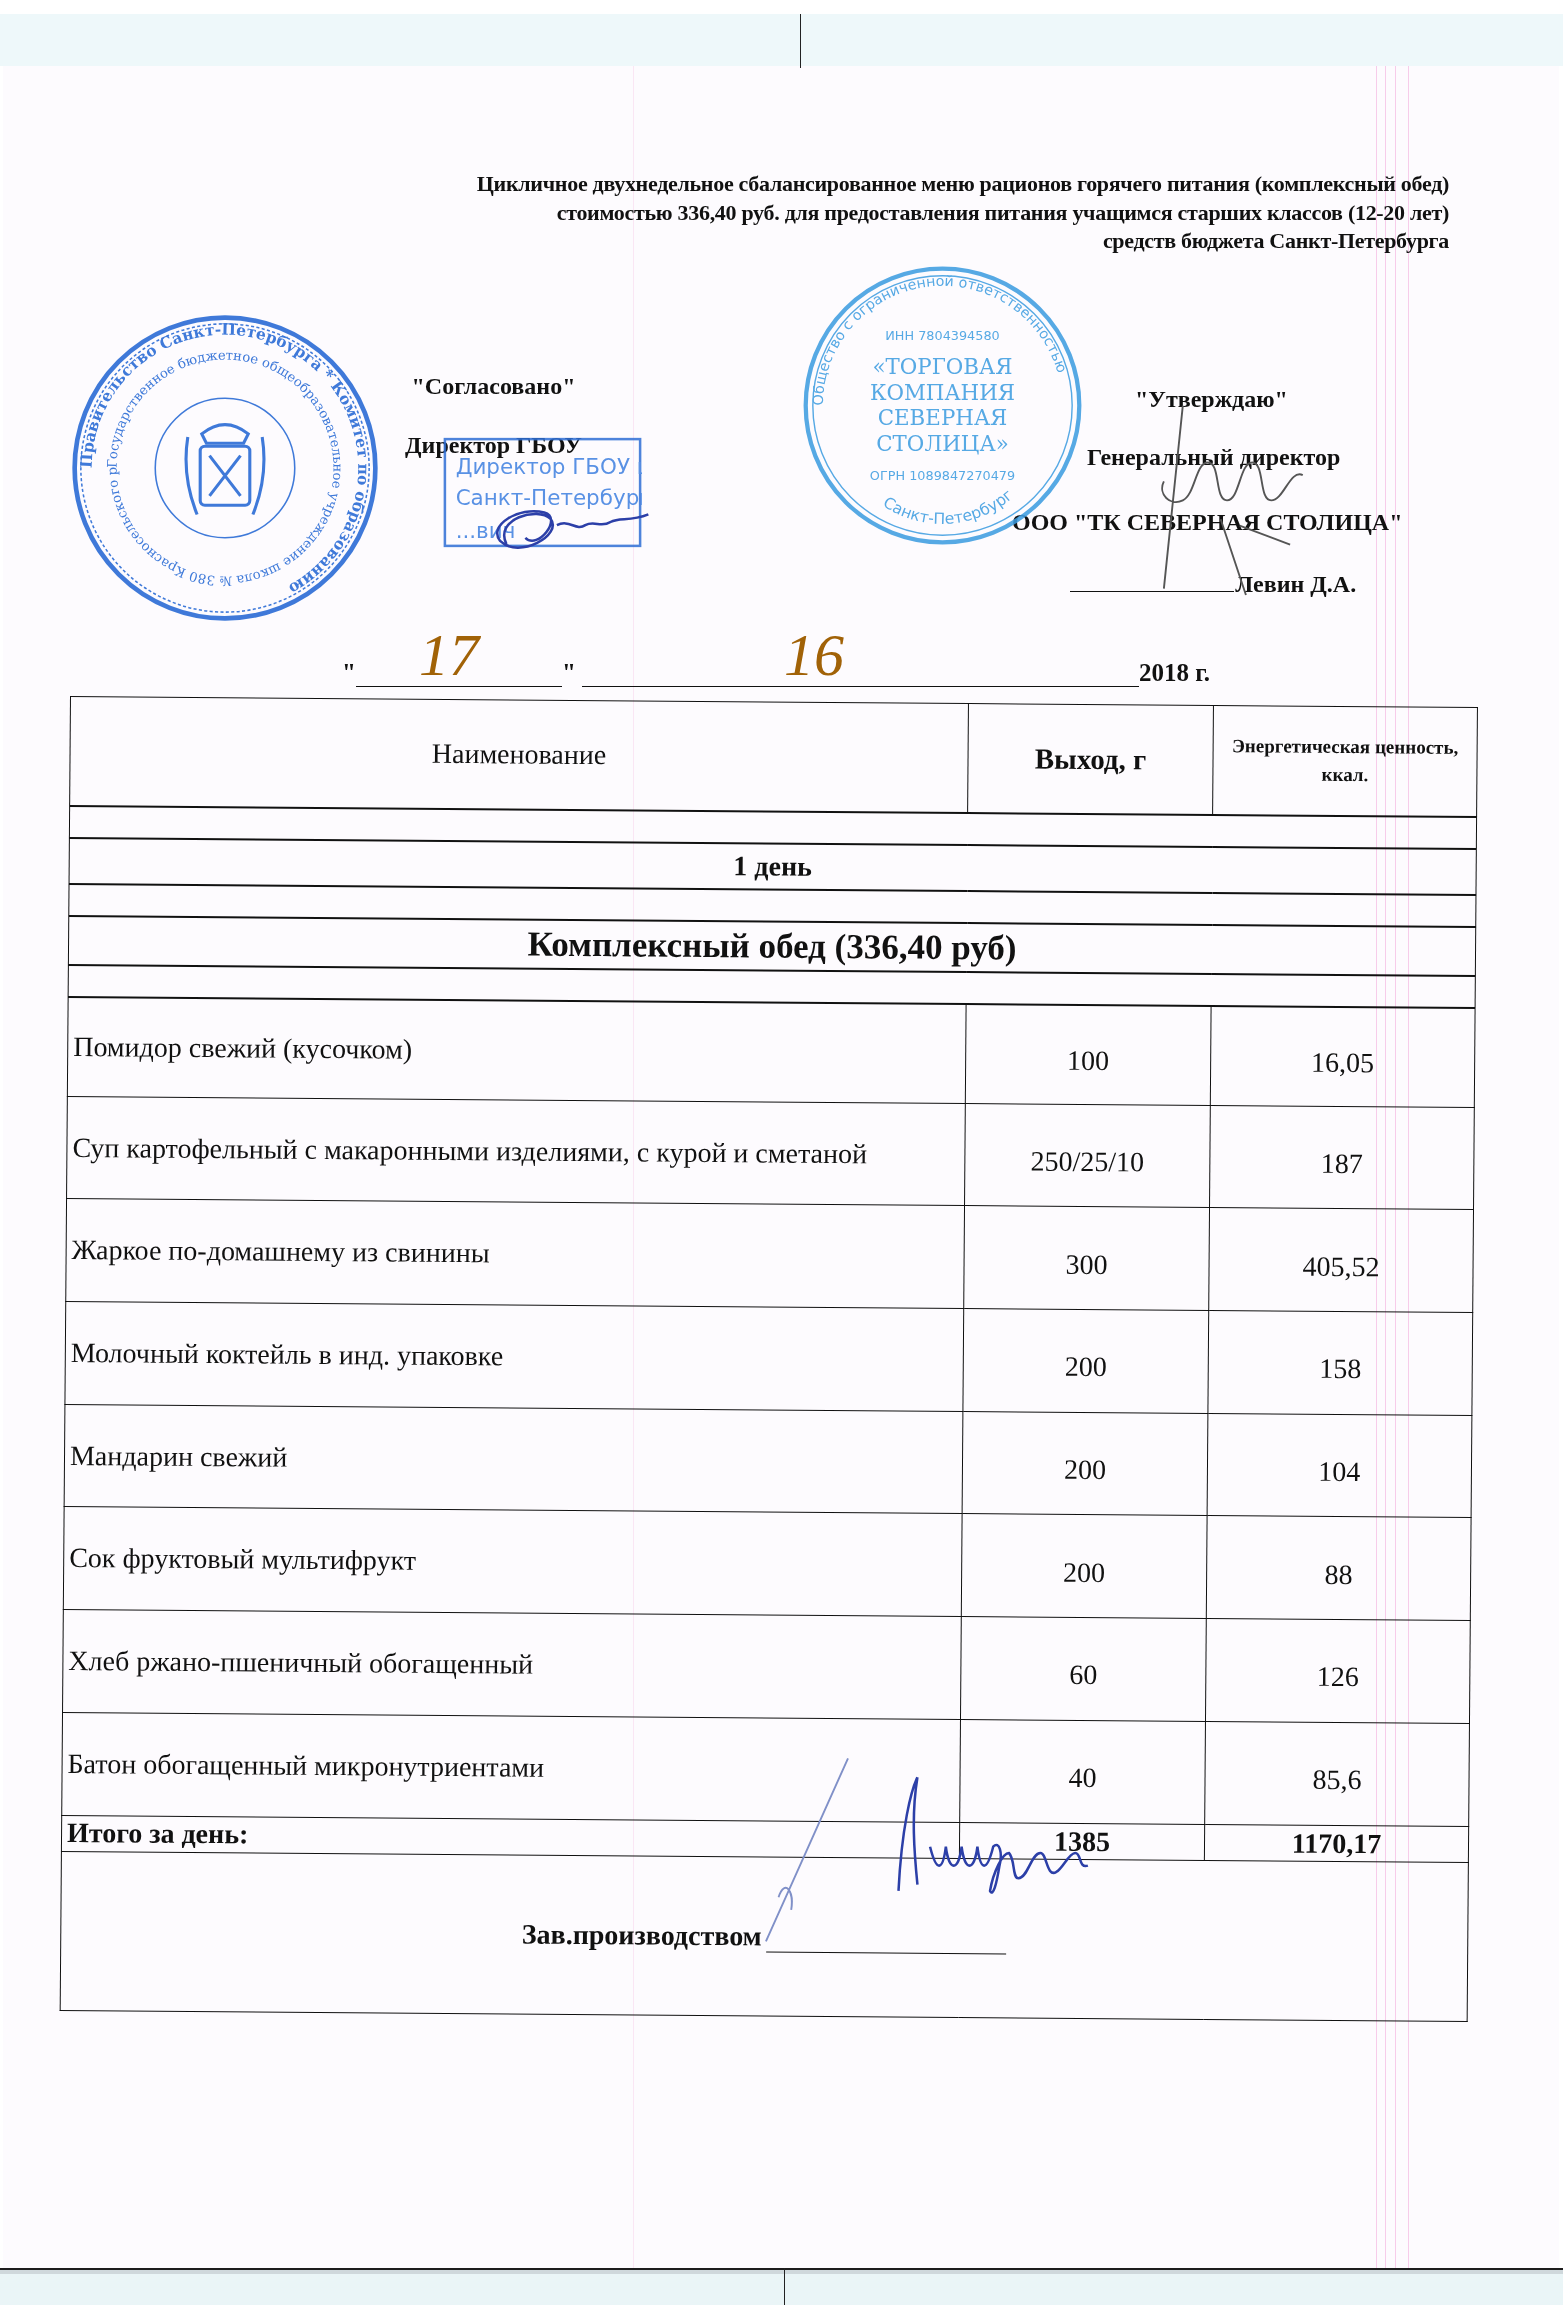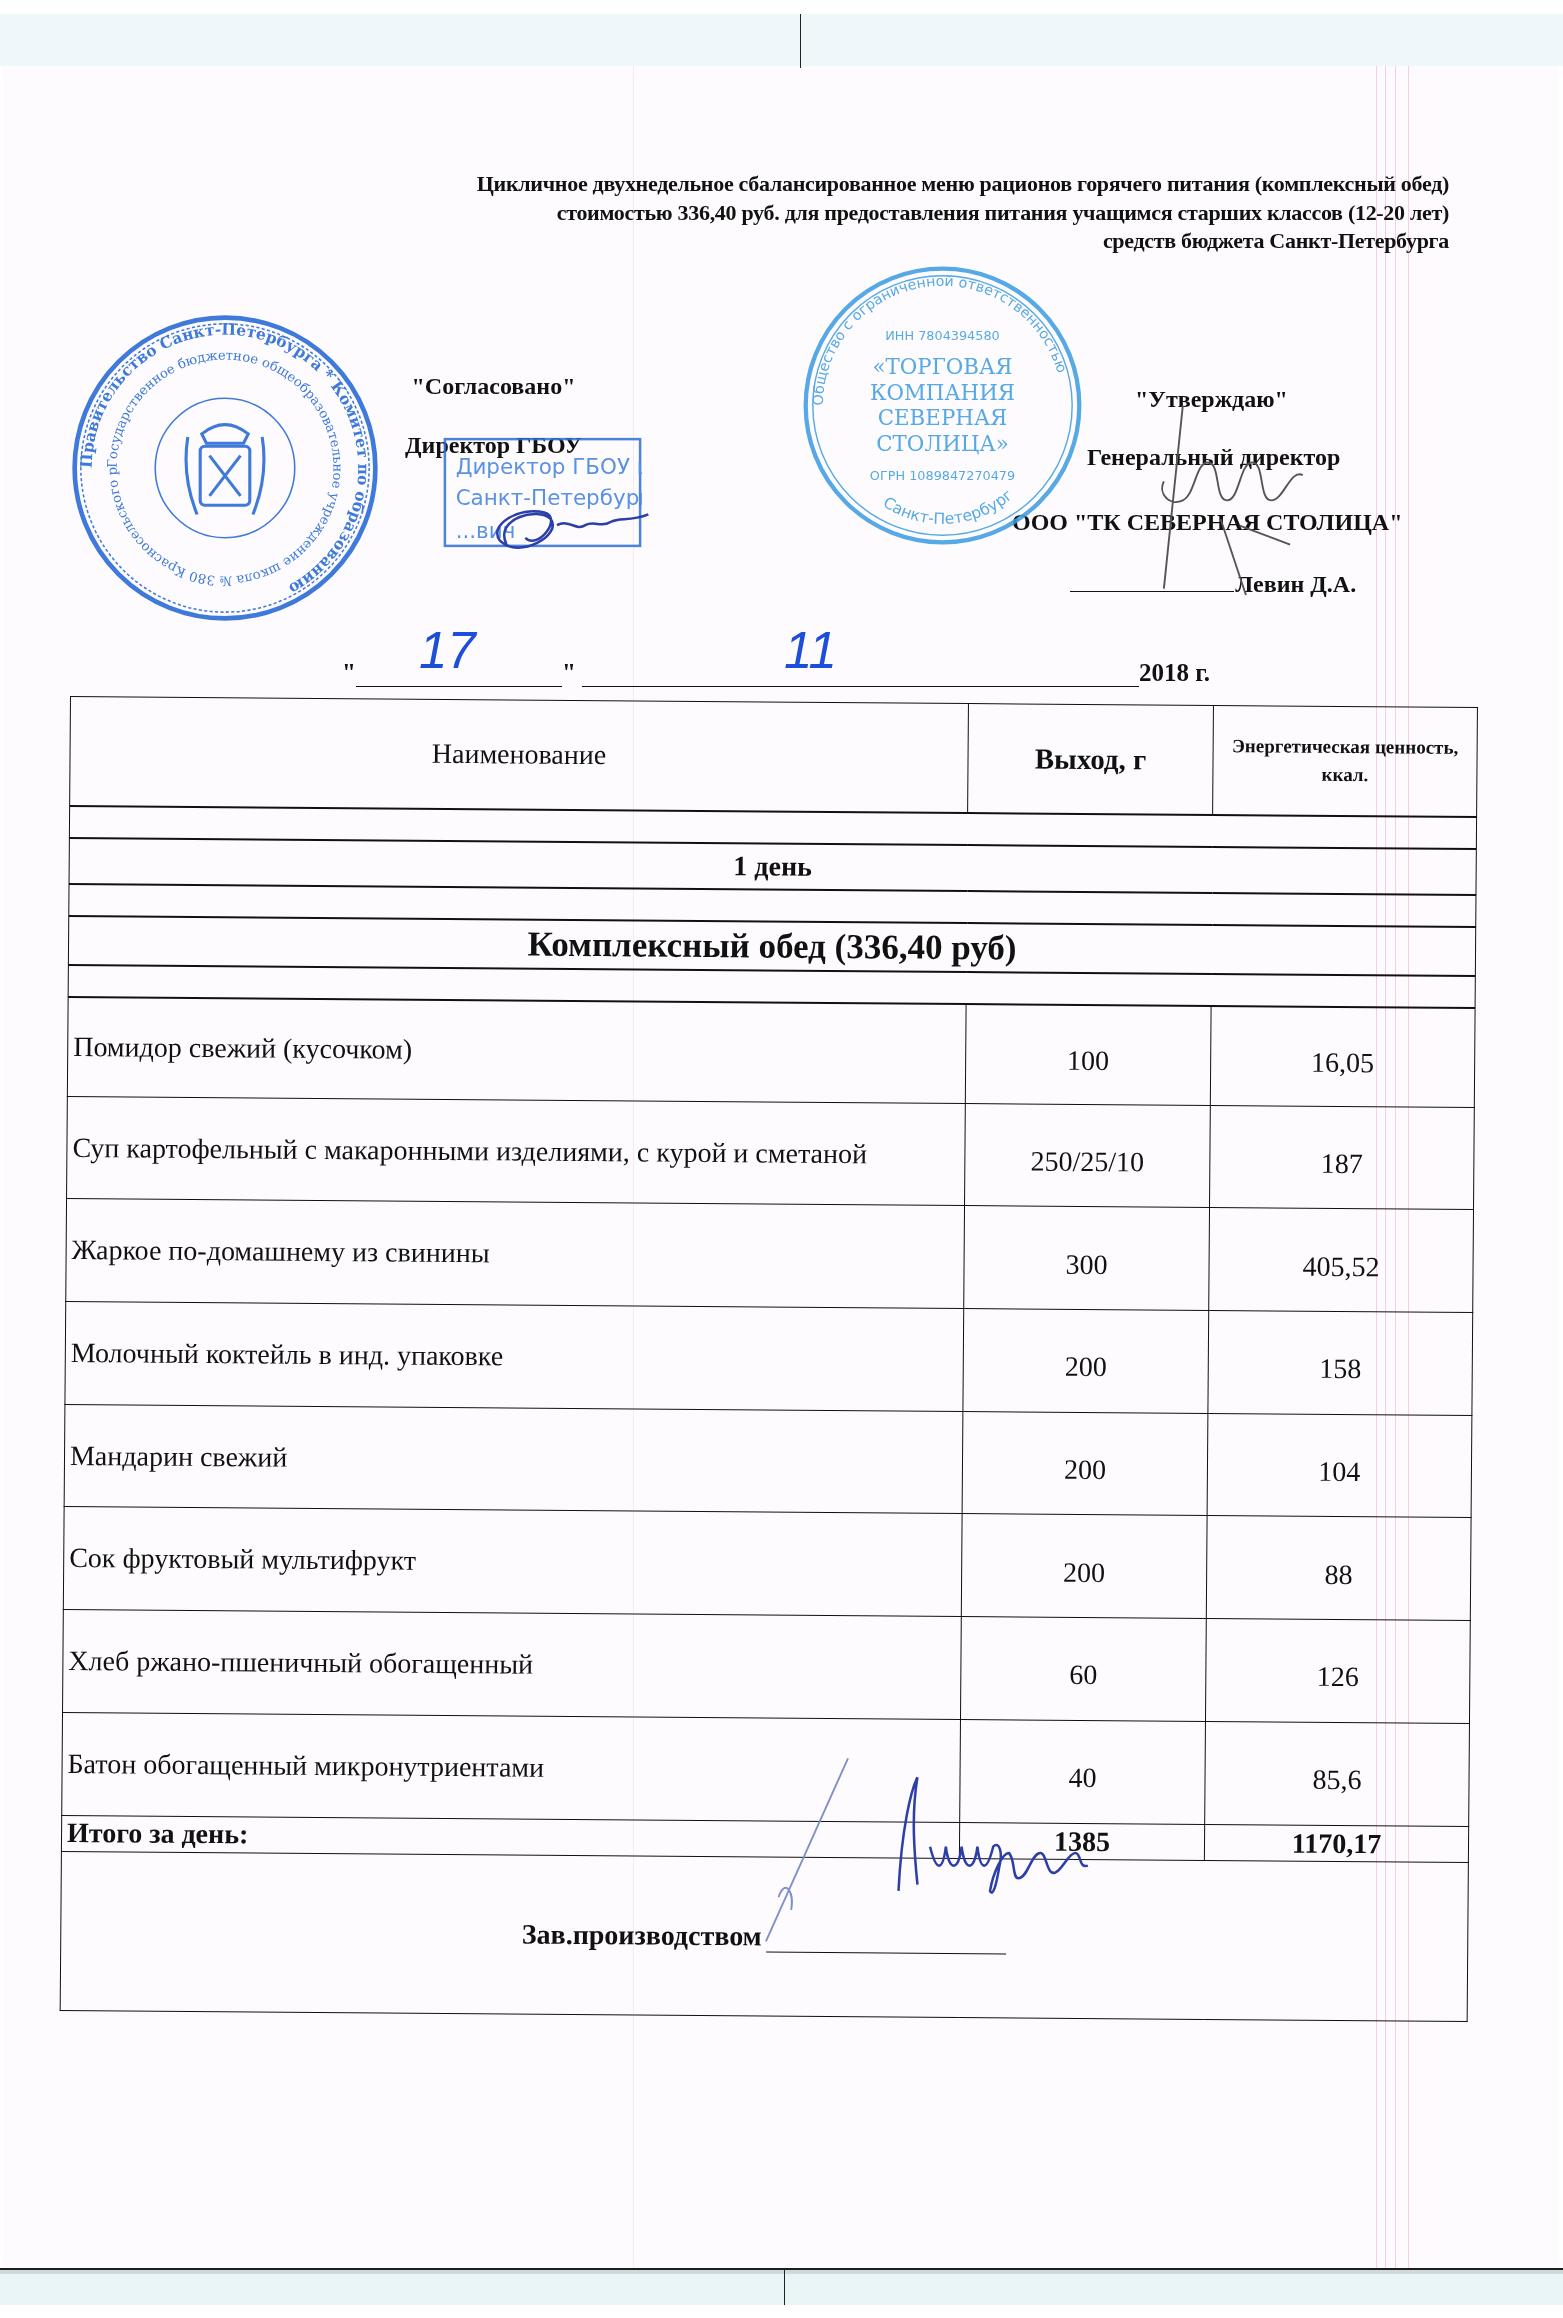--- a/index.html
+++ b/index.html
@@ -31,22 +31,22 @@
     .ar1 { position: absolute; left: 123px; top: 0; }
     .ar2 { position: absolute; left: 75px; top: 58px; }
     .ar3 { position: absolute; left: 0; top: 123px; }
     .ar4 { position: absolute; left: 58px; top: 185px; }
     .ar4 .line { display: inline-block; width: 164px; border-bottom: 1.9px solid #111; margin-right: 1.3px; }
 
     .date-line { position: absolute; left: 342px; top: 658px; font-weight: bold; font-size: 25px; z-index: 3; white-space: nowrap; }
     .date-line .blank { display: inline-block; border-bottom: 1.9px solid #111; vertical-align: bottom; position: relative; height: 28px; }
     .date-line .b1 { width: 206px; }
     .date-line .b2 { width: 557px; }
-    .hand { position: absolute; font-family: Liberation Sans, sans-serif; font-style: italic; font-weight: normal;
-      color: #1d4ed8; font-size: 51px; top: -37px; }
+    .hand { position: absolute; font-family: Liberation Serif, serif; font-style: italic; font-weight: normal;
+      color: #a16207; font-size: 60px; top: -37px; }
 
     
     .tbl { position: absolute; left: 70px; top: 696px; width: 1417px; z-index: 2; transform: rotate(0.45deg); transform-origin: 0 0; }
     table { border-collapse: collapse; width: 1408px; }
     td { border: 1.9px solid #111; padding: 0 5px; font-size: 28px; }
     td.c1 { width: 887px; }
     td.c2 { width: 234px; text-align: center; }
     td.c3 { width: 253px; text-align: center; }
     .hdr td { height: 108px; }
     .hdr .c1 { text-align: center; font-size: 28px; }
@@ -156,21 +156,21 @@
   <div class="ar3">ООО "ТК СЕВЕРНАЯ СТОЛИЦА"</div>
   <div class="ar4"><span class="line"></span><span>Левин Д.А.</span></div>
 </div>
 
 <svg class="sig" style="left:1126px;top:399px;width:202px;height:209px" viewBox="0 0 320 330">
   <path d="M90,10 L60,300 M60,130 c-10,20 10,40 30,30 c20,-10 20,-60 40,-60 c20,0 10,60 30,60 c20,0 20,-60 40,-60 c20,0 10,60 30,60 c20,0 30,-50 50,-40 M150,190 l40,120 M180,200 l80,30" fill="none" stroke="#555" stroke-width="3"></path>
 </svg>
 
 <div class="date-line">
   <span>"</span><span class="blank b1"><span class="hand" style="left:63px">17</span></span><span>"</span>
-  <span class="blank b2"><span class="hand" style="left:202px">11</span></span><span>2018 г.</span>
+  <span class="blank b2"><span class="hand" style="left:202px">16</span></span><span>2018 г.</span>
 </div>
 
 <div class="tbl">
   <table>
     <tbody>
         <tr class="hdr">
       <td class="c1">Наименование</td>
       <td class="c2">Выход, г</td>
       <td class="c3">Энергетическая ценность, ккал.</td>
     </tr>

